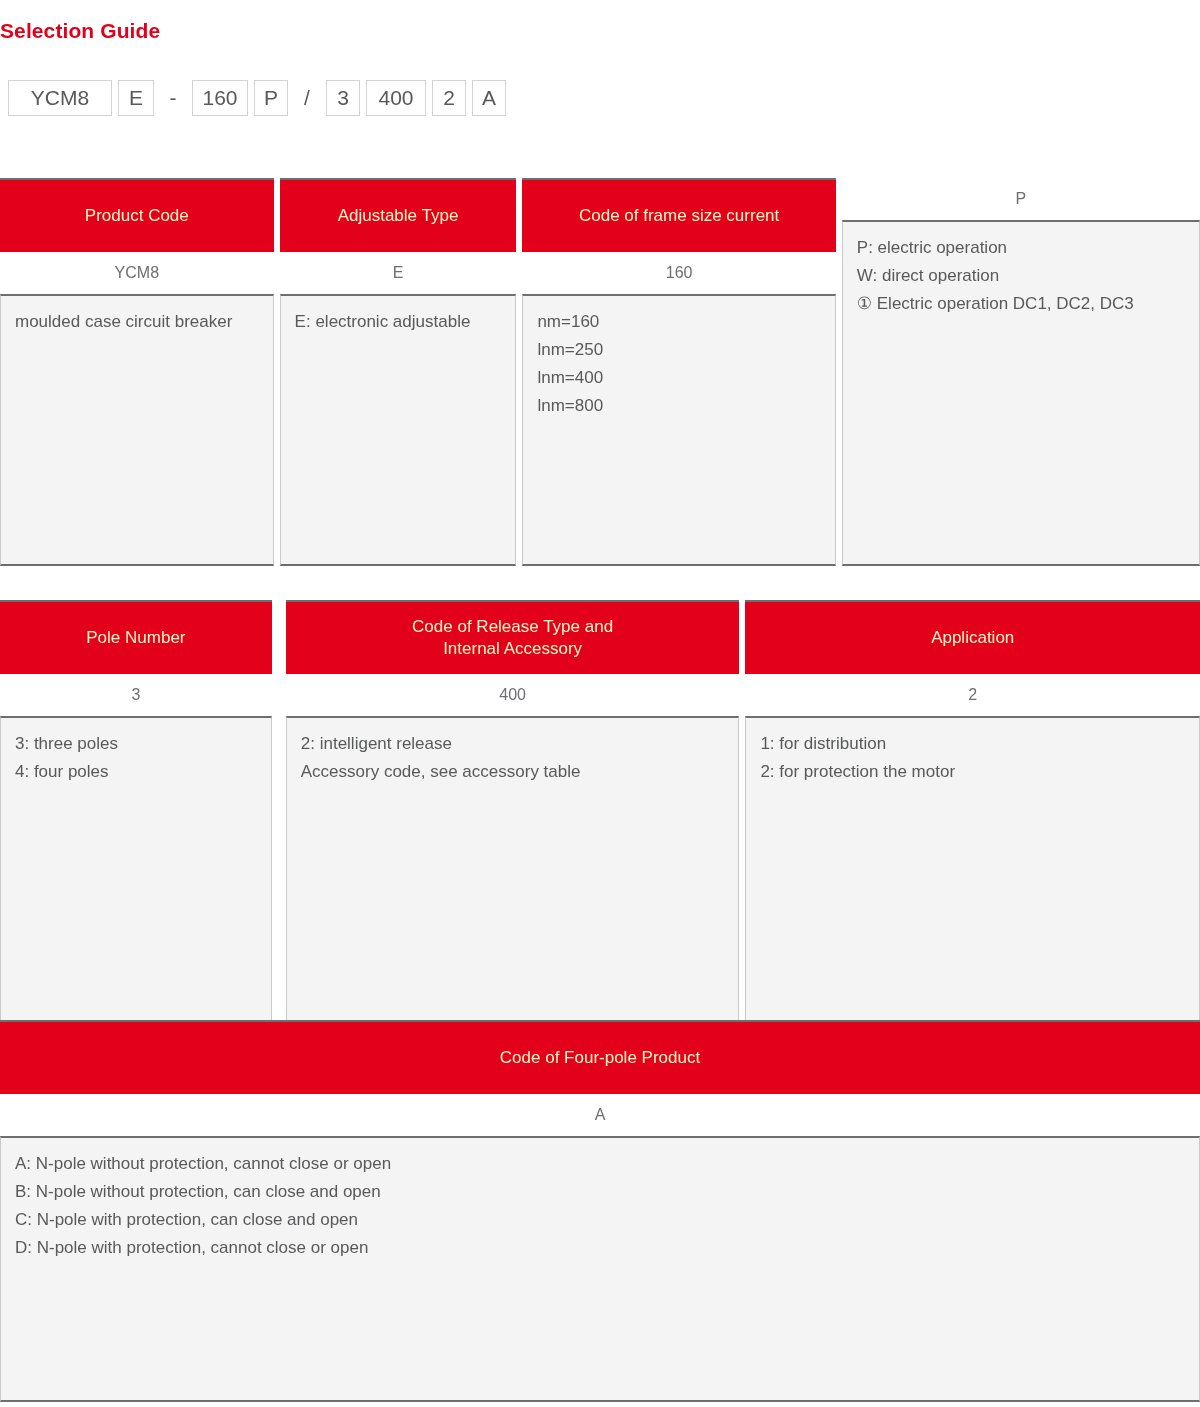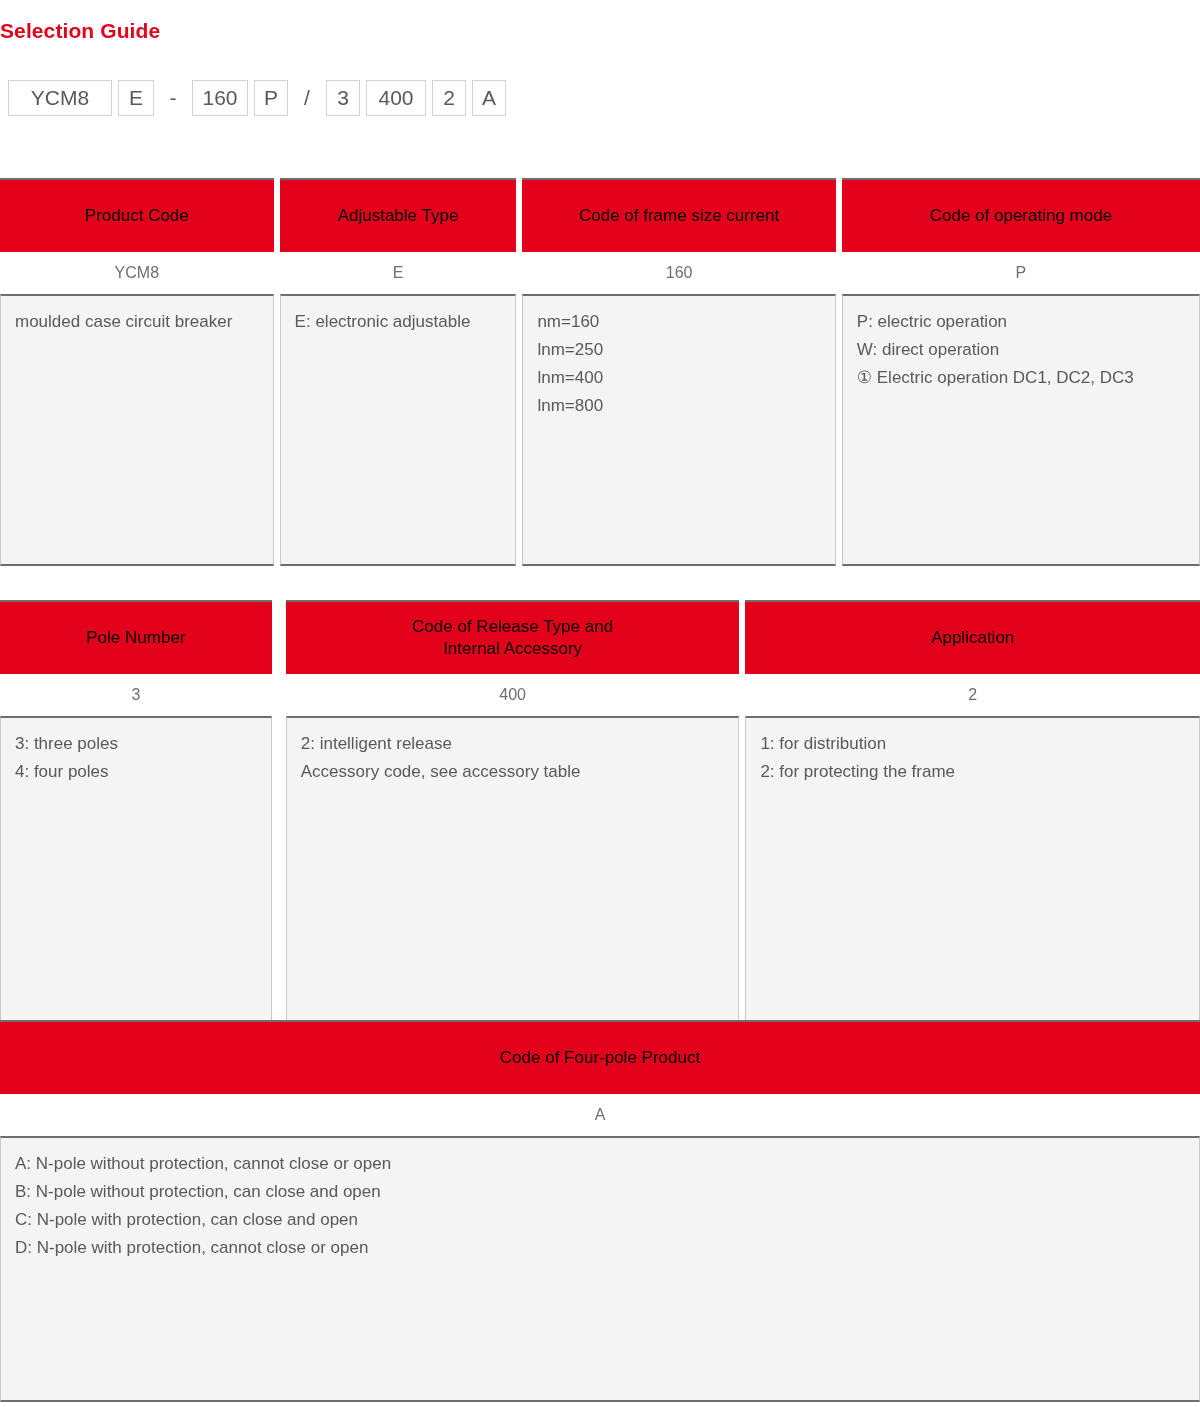--- a/index.html
+++ b/index.html
@@ -76,21 +76,21 @@
   .tbl-col {
     display: flex;
     flex-direction: column;
     margin-right: 6px;
   }
   .tbl-col:last-child { margin-right: 0; }
 
   .col-head {
     background: #e2001a;
     border-top: 2px solid #6e6e6e;
-    color: #000000;
+    color: #fef9c3;
     font-size: 17px;
     line-height: 22px;
     height: 74px;
     box-sizing: border-box;
     display: flex;
     align-items: center;
     justify-content: center;
     text-align: center;
     padding: 0 6px;
   }
@@ -189,21 +189,20 @@
     <div class="col-value">160</div>
     <div class="col-body">
       <div class="line">nm=160</div>
       <div class="line">lnm=250</div>
       <div class="line">lnm=400</div>
       <div class="line">lnm=800</div>
     </div>
   </div>
 
   <div class="tbl-col c4">
-    <div class="col-head">Code of operating mode</div>
     <div class="col-value">P</div>
     <div class="col-body">
       <div class="line">P: electric operation</div>
       <div class="line">W: direct operation</div>
       <div class="line">① Electric operation DC1, DC2, DC3</div>
     </div>
   </div>
 
 </div>
 
@@ -230,21 +229,21 @@
       <div class="line">2: intelligent release</div>
       <div class="line">Accessory code, see accessory table</div>
     </div>
   </div>
 
   <div class="tbl-col c3">
     <div class="col-head">Application</div>
     <div class="col-value">2</div>
     <div class="col-body">
       <div class="line">1: for distribution</div>
-      <div class="line">2: for protecting the frame</div>
+      <div class="line">2: for protection the motor</div>
     </div>
   </div>
 
 </div>
 
 <div class="table-block" id="table-three">
 
   <div class="tbl-col c1">
     <div class="col-head">Code of Four-pole Product</div>
     <div class="col-value">A</div>

